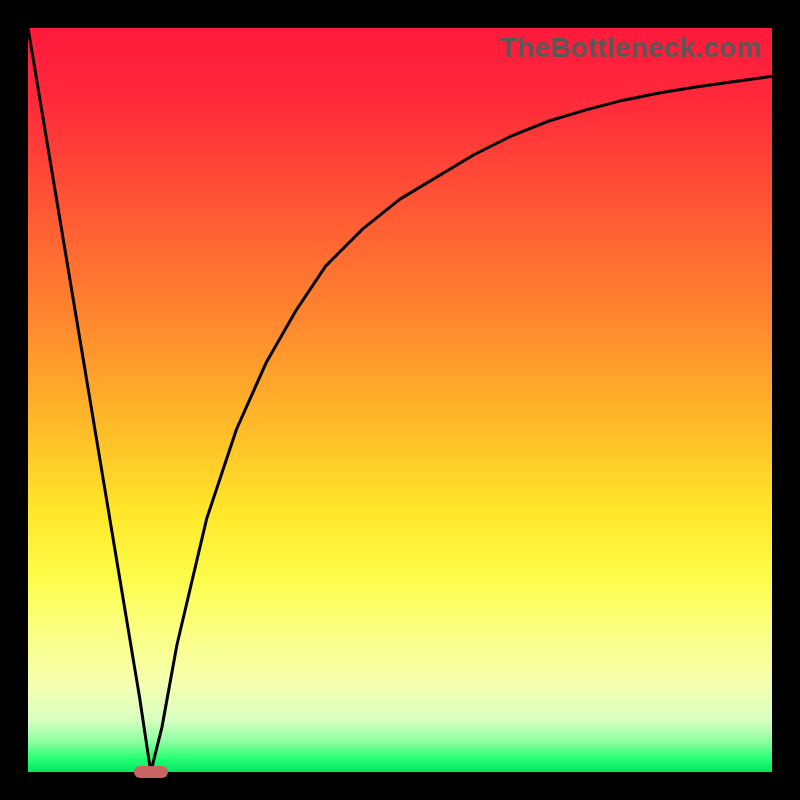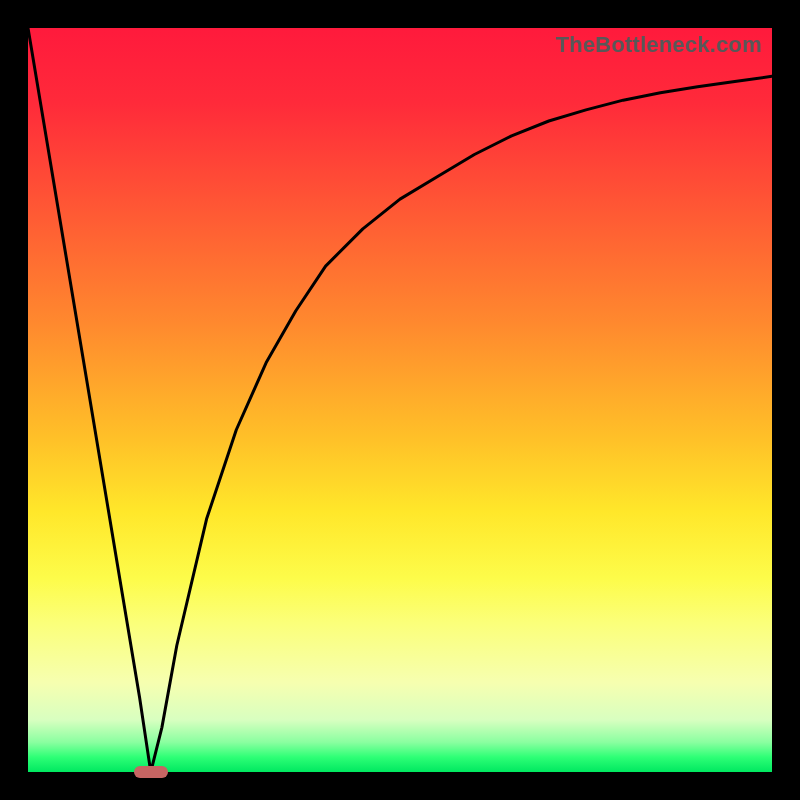--- a/index.html
+++ b/index.html
@@ -38,21 +38,21 @@
       #8affa0 96%,
       #2eff76 98%,
       #00e860 100%
     );
   }
   .watermark {
     position: absolute;
     top: 4px;
     right: 10px;
     font-family: Arial, Helvetica, sans-serif;
-    font-size: 22px;
+    font-size: 28px;
     font-weight: 600;
     color: #585858;
     letter-spacing: 0.2px;
   }
   .curve {
     position: absolute;
     left: 0;
     top: 0;
     width: 744px;
     height: 744px;

